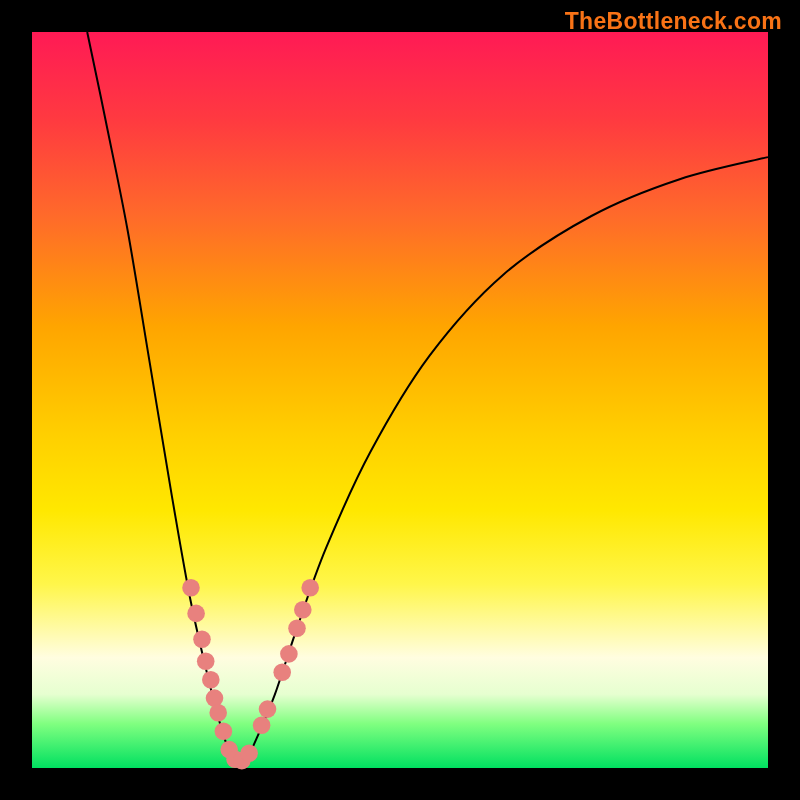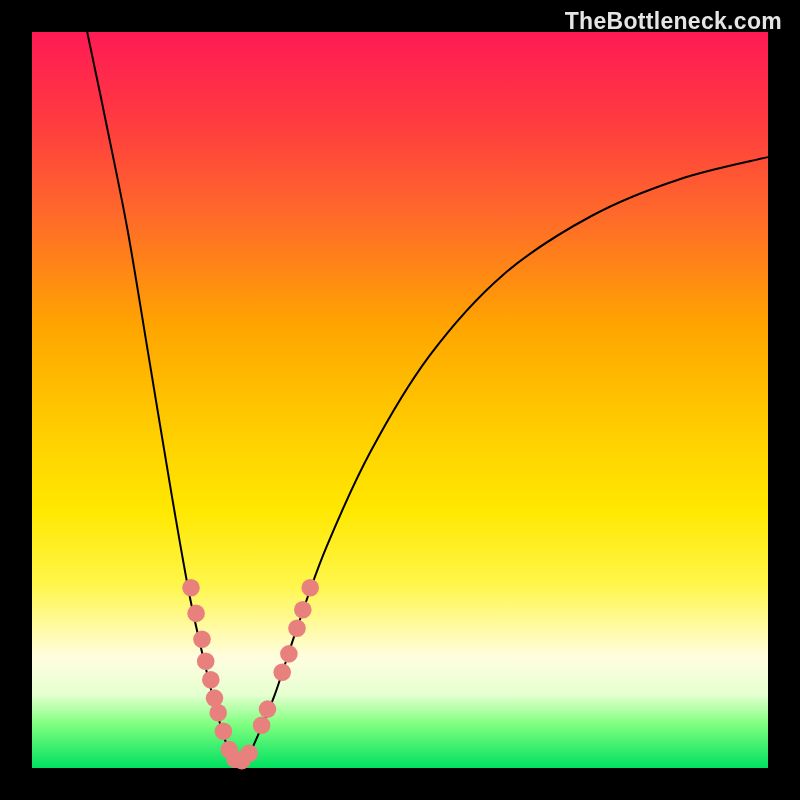--- a/index.html
+++ b/index.html
@@ -29,21 +29,21 @@
       #80ff80 94%,
       #00e060 100%);
   }
   .watermark {
     position: absolute;
     top: 8px;
     right: 18px;
     font-family: Arial, Helvetica, sans-serif;
     font-size: 23px;
     font-weight: bold;
-    color: #e5e5e5;
+    color: #f97316;
     letter-spacing: 0.3px;
     user-select: none;
   }
   svg.curve {
     position: absolute;
     left: 0; top: 0;
     width: 100%; height: 100%;
     overflow: visible;
   }
   .curve-path {

